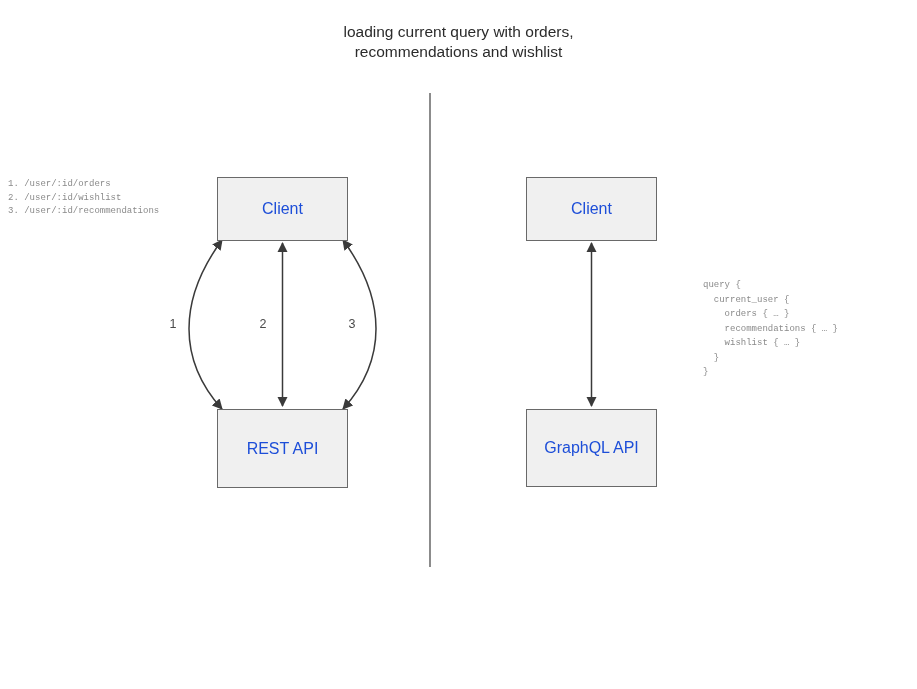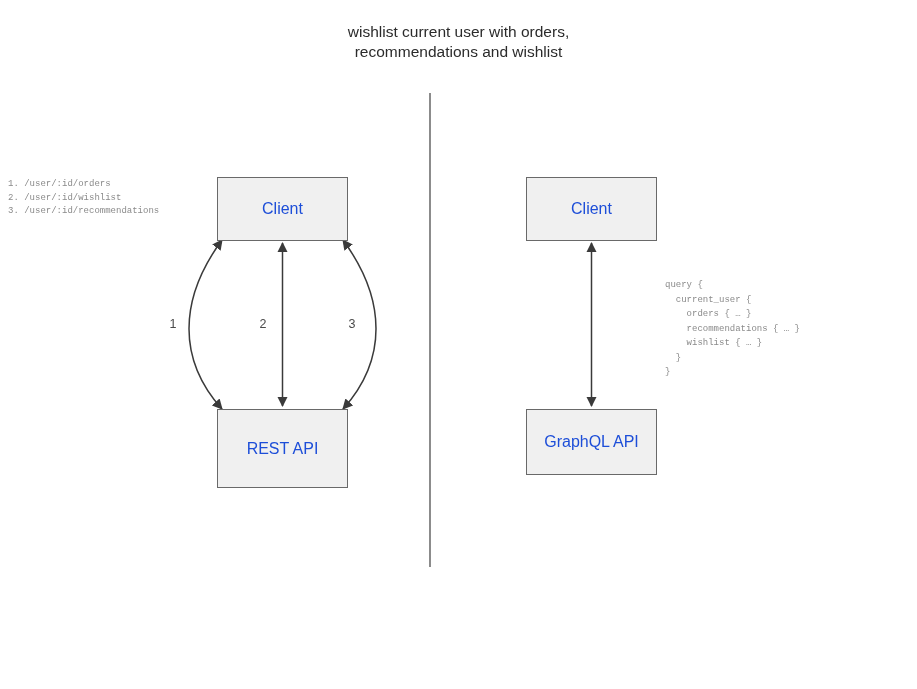--- a/index.html
+++ b/index.html
@@ -44,42 +44,42 @@
     color: #8a8a8a;
     white-space: pre;
   }
 
   #endpoint-list {
     left: 8px;
     top: 178px;
   }
 
   #graphql-query {
-    left: 665px;
+    left: 703px;
     top: 278px;
     line-height: 14.5px;
   }
 
   .node-box {
     position: absolute;
     box-sizing: border-box;
     background: #f0f0f0;
     border: 1.4px solid #696969;
     display: flex;
     align-items: center;
     justify-content: center;
     font-size: 16px;
     color: #1d4ed8;
     font-family: "Liberation Sans", sans-serif;
   }
 
   #box-client-rest   { left: 217px; top: 177px; width: 131px; height: 64px; }
   #box-rest-api      { left: 217px; top: 409px; width: 131px; height: 79px; }
   #box-client-gql    { left: 526px; top: 177px; width: 131px; height: 64px; }
-  #box-graphql-api   { left: 526px; top: 409px; width: 131px; height: 66px; }
+  #box-graphql-api   { left: 526px; top: 409px; width: 131px; height: 78px; }
 
   .edge-label {
     position: absolute;
     font-size: 12.5px;
     color: #4a4a4a;
     font-family: "Liberation Sans", sans-serif;
     text-align: center;
     width: 20px;
   }
   #edge-label-1 { left: 163px; top: 317px; }
@@ -103,21 +103,21 @@
 
   <path d="M 222 240 C 178 300, 178 360, 222 409" fill="none" stroke="#3a3a3a" stroke-width="1.5" marker-start="url(#arrow-start)" marker-end="url(#arrow-end)"></path>
 
   <path d="M 282.5 243 L 282.5 406" fill="none" stroke="#3a3a3a" stroke-width="1.5" marker-start="url(#arrow-start)" marker-end="url(#arrow-end)"></path>
 
   <path d="M 343 240 C 387 300, 387 360, 343 409" fill="none" stroke="#3a3a3a" stroke-width="1.5" marker-start="url(#arrow-start)" marker-end="url(#arrow-end)"></path>
 
   <path d="M 591.5 243 L 591.5 406" fill="none" stroke="#3a3a3a" stroke-width="1.5" marker-start="url(#arrow-start)" marker-end="url(#arrow-end)"></path>
 </svg>
 
-<div class="title">wishlist current user with orders,
+<div class="title">loading current query with orders,
 recommendations and wishlist</div>
 
 <div class="mono-block" id="endpoint-list">1. /user/:id/orders
 2. /user/:id/wishlist
 3. /user/:id/recommendations</div>
 
 <div class="node-box" id="box-client-rest">
   <span>Client</span>
 </div>
 

